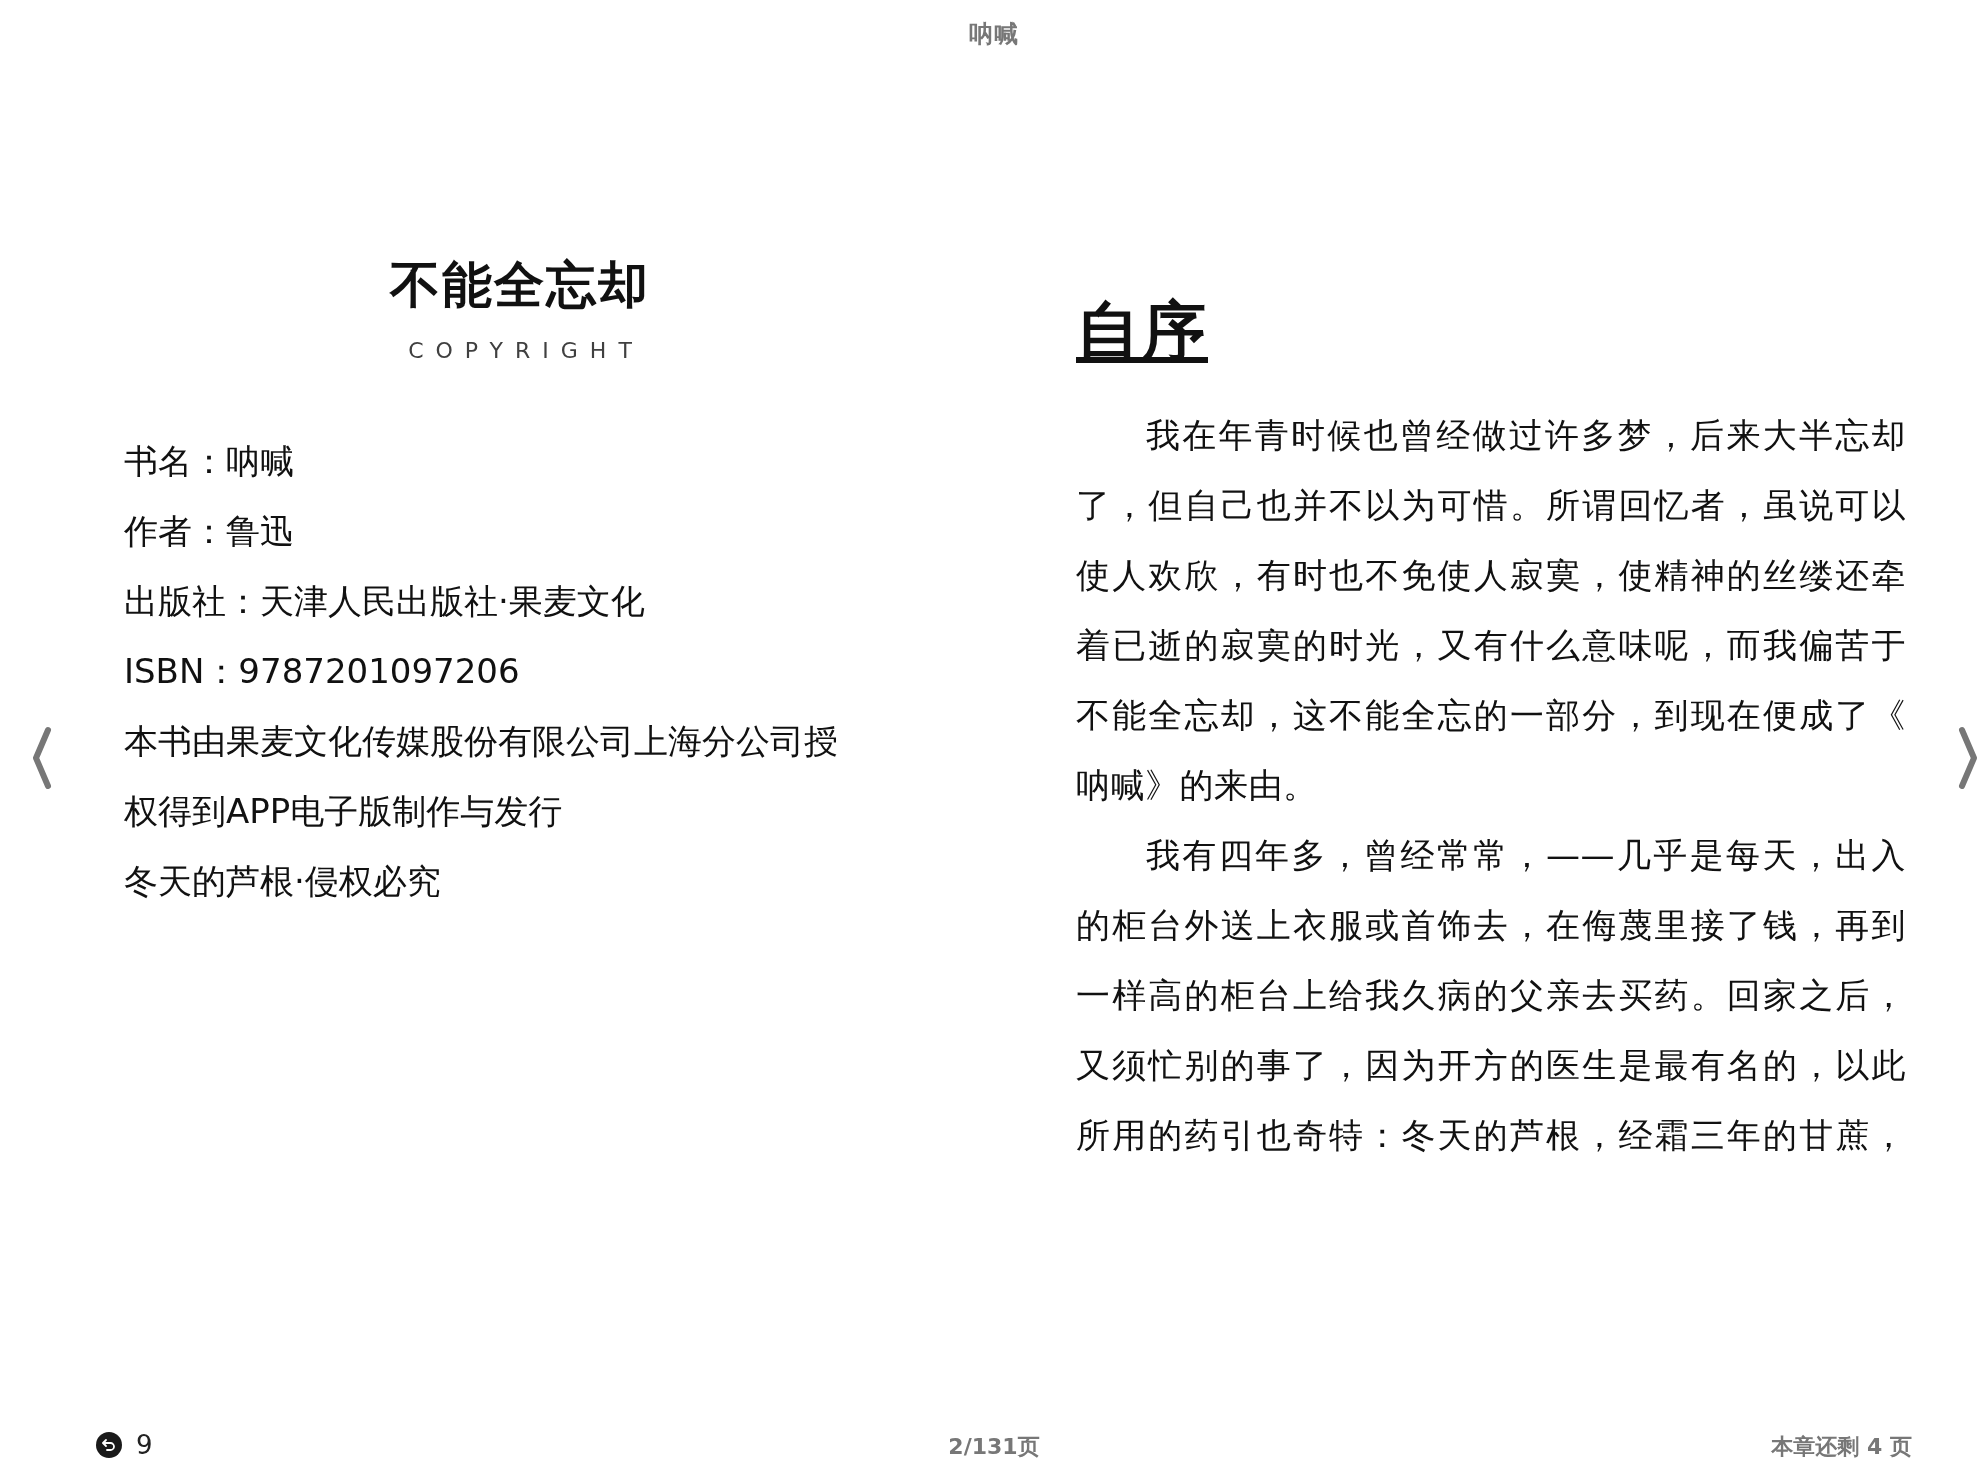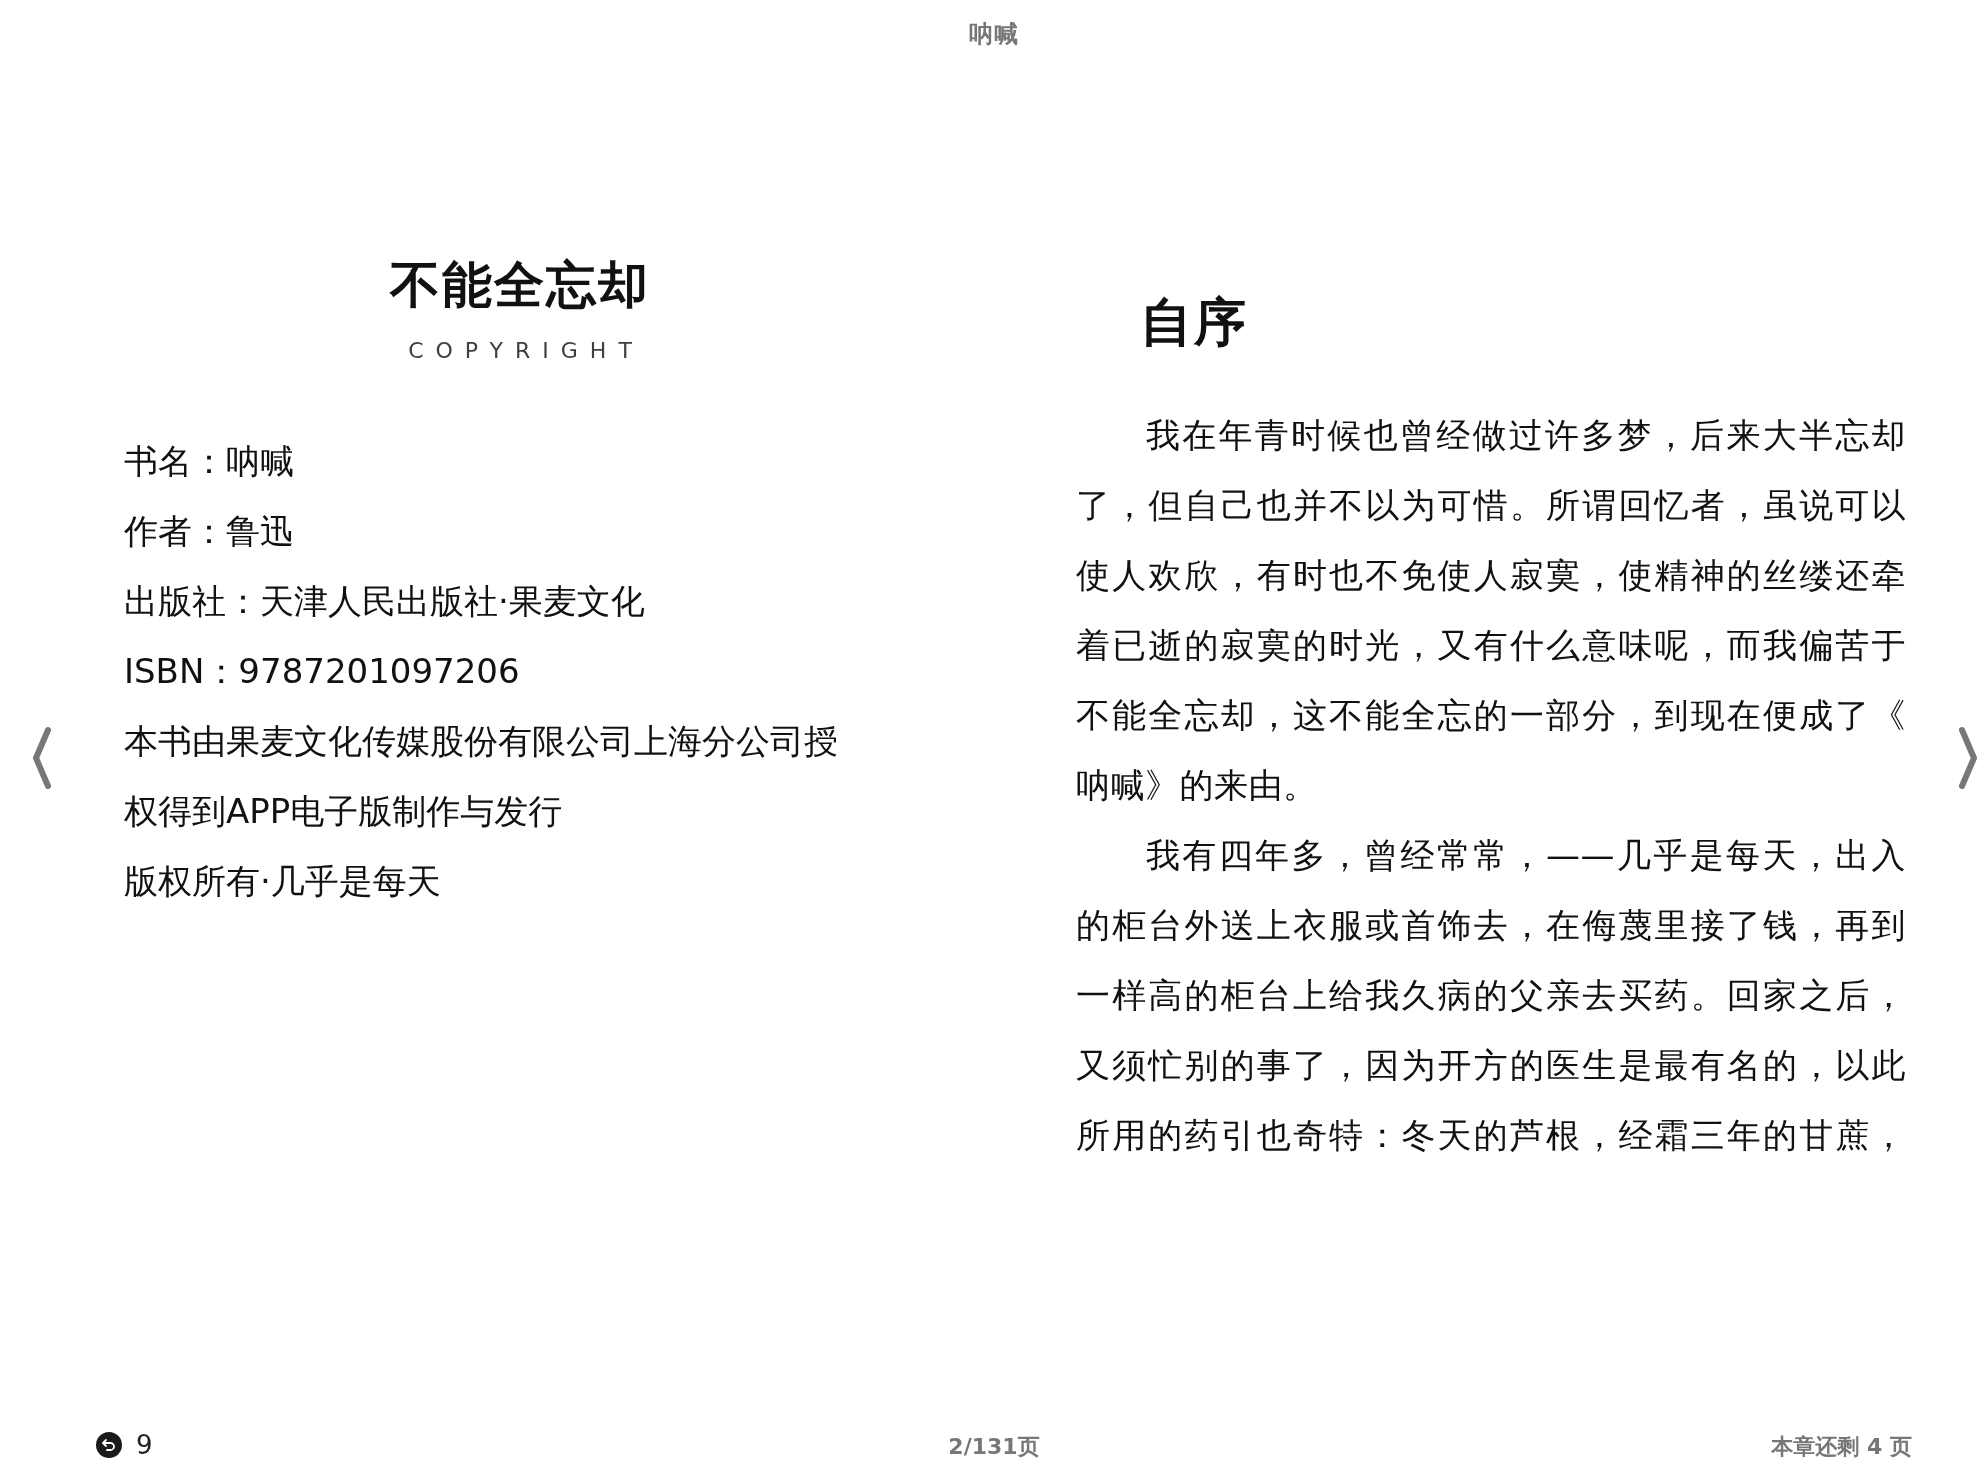--- a/index.html
+++ b/index.html
@@ -41,23 +41,24 @@
       position: absolute; top: 426px; left: 124px; width: 800px;
       margin: 0; padding: 0; list-style: none;
     }
     .info-list li {
       font-size: 34px; line-height: 70px; height: 70px;
       color: #111; white-space: nowrap;
     }
 
     
     .chapter-heading {
-      position: absolute; top: 288px; left: 1140px;
-      font-size: 52px; font-weight: bold; color: #111;
+      position: absolute; top: 288px; left: 1076px;
+      font-size: 64px; font-weight: bold; color: #111;
       letter-spacing: 2px;
+      text-decoration: underline;
     }
     .chapter-body {
       position: absolute; top: 400px; left: 1076px; width: 830px;
     }
     .chapter-body .line {
       font-size: 34px; line-height: 70px; height: 70px;
       white-space: nowrap; color: #111;
       text-align: justify; text-align-last: justify;
       letter-spacing: 0.5px;
     }
@@ -104,21 +105,21 @@
   <div>
     <div class="copyright-heading">不能全忘却</div>
     <div class="copyright-sub">COPYRIGHT</div>
     <ul class="info-list">
       <li>书名：呐喊</li>
       <li>作者：鲁迅</li>
       <li>出版社：天津人民出版社·果麦文化</li>
       <li>ISBN：9787201097206</li>
       <li>本书由果麦文化传媒股份有限公司上海分公司授</li>
       <li>权得到APP电子版制作与发行</li>
-      <li>版权所有·几乎是每天</li>
+      <li>冬天的芦根·侵权必究</li>
     </ul>
   </div>
 
   <div>
     <div class="chapter-heading">自序</div>
     <div class="chapter-body">
       <div class="line indent">我在年青时候也曾经做过许多梦，后来大半忘却</div>
       <div class="line">了，但自己也并不以为可惜。所谓回忆者，虽说可以</div>
       <div class="line">使人欢欣，有时也不免使人寂寞，使精神的丝缕还牵</div>
       <div class="line">着已逝的寂寞的时光，又有什么意味呢，而我偏苦于</div>

